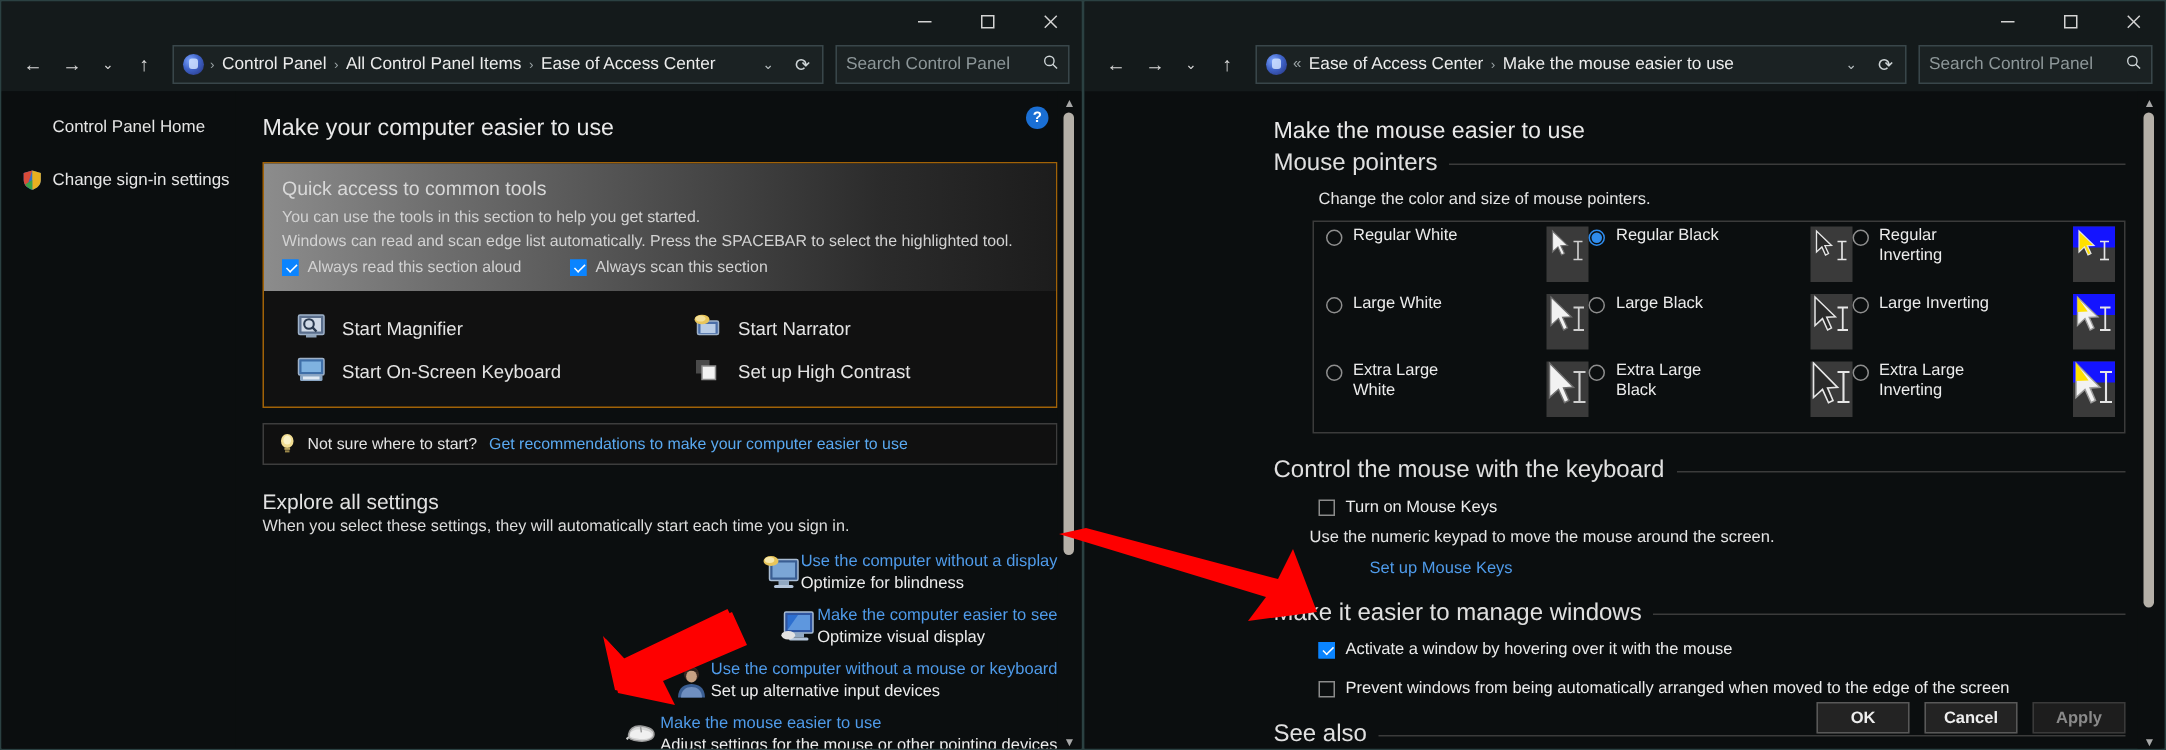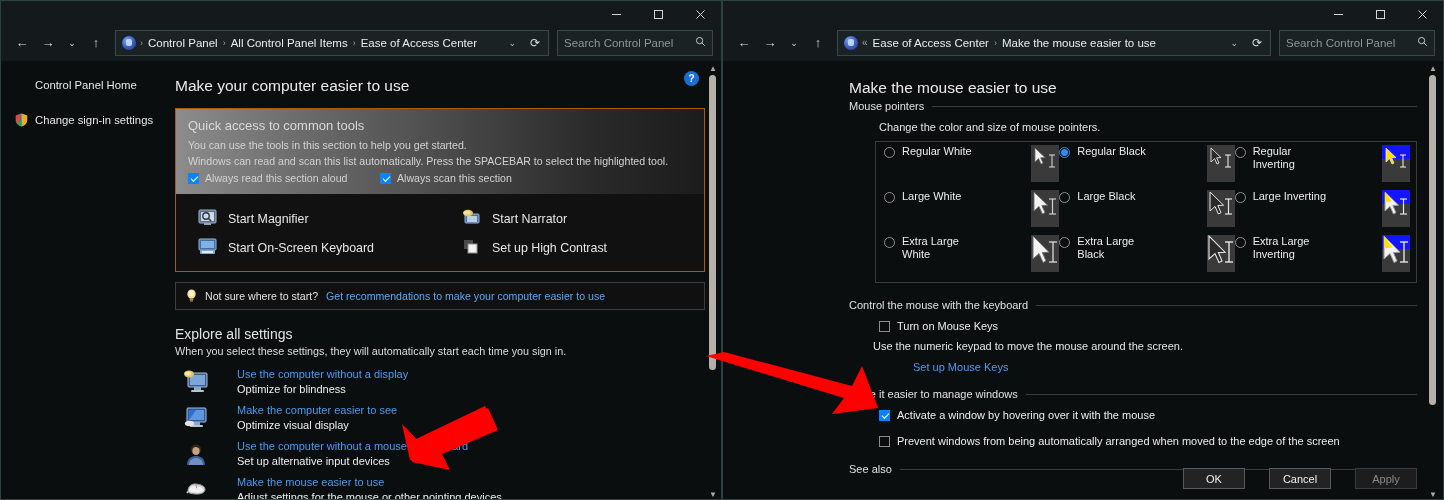--- a/index.html
+++ b/index.html
@@ -59,41 +59,41 @@
   .ticon { width:19px; height:17px; flex:0 0 auto; }
 
   .tip-box { margin-top:10px; border:1px solid #3d3d3d; background:#101010; padding:6px 10px; display:flex; align-items:center; gap:8px; font-size:10.6px; }
   .bulb { width:11px; height:14px; flex:0 0 auto; }
   .tip-txt { color:#e2e2e2; }
   .lnk { color:#5aa9f0; }
 
   .h2 { font-size:14px; color:#e2e2e2; margin:16px 0 3px 0; }
   .sub { font-size:10.8px; color:#dcdcdc; margin-bottom:7px; }
 
-  .setting { display:flex; gap:28px; padding:4px 0 5px 8px; }
+  .setting { display:flex; gap:0; padding:4px 0 5px 8px;justify-content:flex-end; }
   .sicon { width:26px; height:26px; flex:0 0 auto; margin-top:1px; }
   .stext .t { font-size:11px; color:#4f9bea; margin-bottom:3px; }
   .stext .d { font-size:11px; color:#ededed; }
 
   
   .vscroll { position:absolute; right:0; top:0; width:16px; height:100%; background:#0b0e0f; display:flex; flex-direction:column; align-items:center; }
   .vs-arrow { color:#a8a8a8; font-size:8px; height:14px; display:flex; align-items:center; justify-content:center; width:100%; }
   .vs-track { flex:1; width:100%; position:relative; }
   .vs-thumb { position:absolute; left:4px; width:7px; background:#b5b0a8; border-radius:4px; }
 
   .help-badge { position:absolute; right:22px; top:10px; width:15px; height:15px; border-radius:50%; background:#1a6fd4; color:#fff; font-size:10px; display:flex; align-items:center; justify-content:center; font-weight:bold; }
 
   
   .body-r { height:440px; background:#0b0e0f; position:relative; padding:18px 0 0 0; overflow:hidden; }
   .rinner { padding:0 26px 0 126px; }
   .rh1 { font-size:15.5px; color:#e9e9e9; margin-bottom:3px; }
   .rsub { font-size:10.8px; color:#dcdcdc; margin-bottom:13px; }
 
   .group { margin-bottom:8px; }
-  .group-hdr { display:flex; align-items:center; gap:8px; font-size:11px; color:#e0e0e0;text-align:center; }
+  .group-hdr { display:flex; align-items:center; gap:8px; font-size:16px; color:#e0e0e0;text-align:center; }
   .group-hdr .rule { flex:1; height:1px; background:#3b3b3b; }
 
   .ptr-note { font-size:11px; color:#e4e4e4; margin:9px 0 8px 30px; }
   .ptr-box { border:1px solid #3b3b3b; margin-left:26px; padding:3px 6px 9px 8px; display:flex; }
   .ptr-col { width:33.33%; display:flex; flex-direction:column; gap:7px; }
   .ptr-item { display:flex; align-items:flex-start; gap:7px; height:38px; }
   .radio { width:11px; height:11px; border-radius:50%; border:1px solid #8e8e8e; flex:0 0 auto; margin-top:2px; position:relative; background:transparent; }
   .radio.on { border-color:#2f8ced; background:#0b0e0f; }
   .radio.on:after { content:""; position:absolute; left:2px; top:2px; width:5px; height:5px; border-radius:50%; background:#2f8ced; box-shadow:0 0 0 1px #2f8ced; }
   .ptr-lbl { font-size:11px; color:#ececec; line-height:13px; width:74px; }
@@ -102,21 +102,21 @@
   .ptr-prev.inv:before { content:""; position:absolute; left:0; top:0; right:0; height:14px; background:#1414ff; }
   .ptr-prev svg { position:absolute; left:0; top:0; }
 
   .chk-row { display:flex; align-items:flex-start; gap:7px; margin:9px 0 0 30px; font-size:11px; color:#ececec; }
   .chk { width:11px; height:11px; border:1px solid #8b8b8b; background:transparent; flex:0 0 auto; margin-top:1px; position:relative; }
   .chk.on { background:#0a84ff; border-color:#0a84ff; }
   .chk.on:after { content:""; position:absolute; left:2px; top:2px; width:6px; height:3px; border-left:1.6px solid #fff; border-bottom:1.6px solid #fff; transform:rotate(-45deg); }
   .ind { margin-left:24px; font-size:11px; color:#e4e4e4; margin-top:8px; }
   .ind.link { color:#4f9bea; margin-top:9px; margin-left:64px; }
 
-  .btnrow { position:absolute; right:26px; bottom:12px; display:flex; gap:24px; }
+  .btnrow { position:absolute; right:26px; bottom:12px; display:flex; gap:10px;font-weight:bold; }
   .btn { width:62px; height:21px; border:1px solid #585858; background:#232323; color:#eee; font-size:11px; display:flex; align-items:center; justify-content:center; }
   .btn.dis { color:#8a8a8a; border-color:#3a3a3a; background:#1d1d1d; }
 
   
   .arrow { position:absolute; pointer-events:none; }
 </style>
 </head>
 <body>
 
 <div class="screen">
@@ -196,21 +196,21 @@
       <div class="content-l">
 
         <div class="help-badge">?</div>
 
         <div class="h1">Make your computer easier to use</div>
 
         <div class="qa-box">
           <div class="qa-head">
             <div class="qa-title">Quick access to common tools</div>
             <div class="qa-line">You can use the tools in this section to help you get started.</div>
-            <div class="qa-line">Windows can read and scan this list automatically.  Press the SPACEBAR to select the highlighted tool.</div>
+            <div class="qa-line">Windows can read and scan edge list automatically.  Press the SPACEBAR to select the highlighted tool.</div>
             <div class="qa-checks">
               <div>
                 <span class="cb"></span>
                 <span>Always read this section aloud</span>
               </div>
               <div>
                 <span class="cb"></span>
                 <span>Always scan this section</span>
               </div>
             </div>

